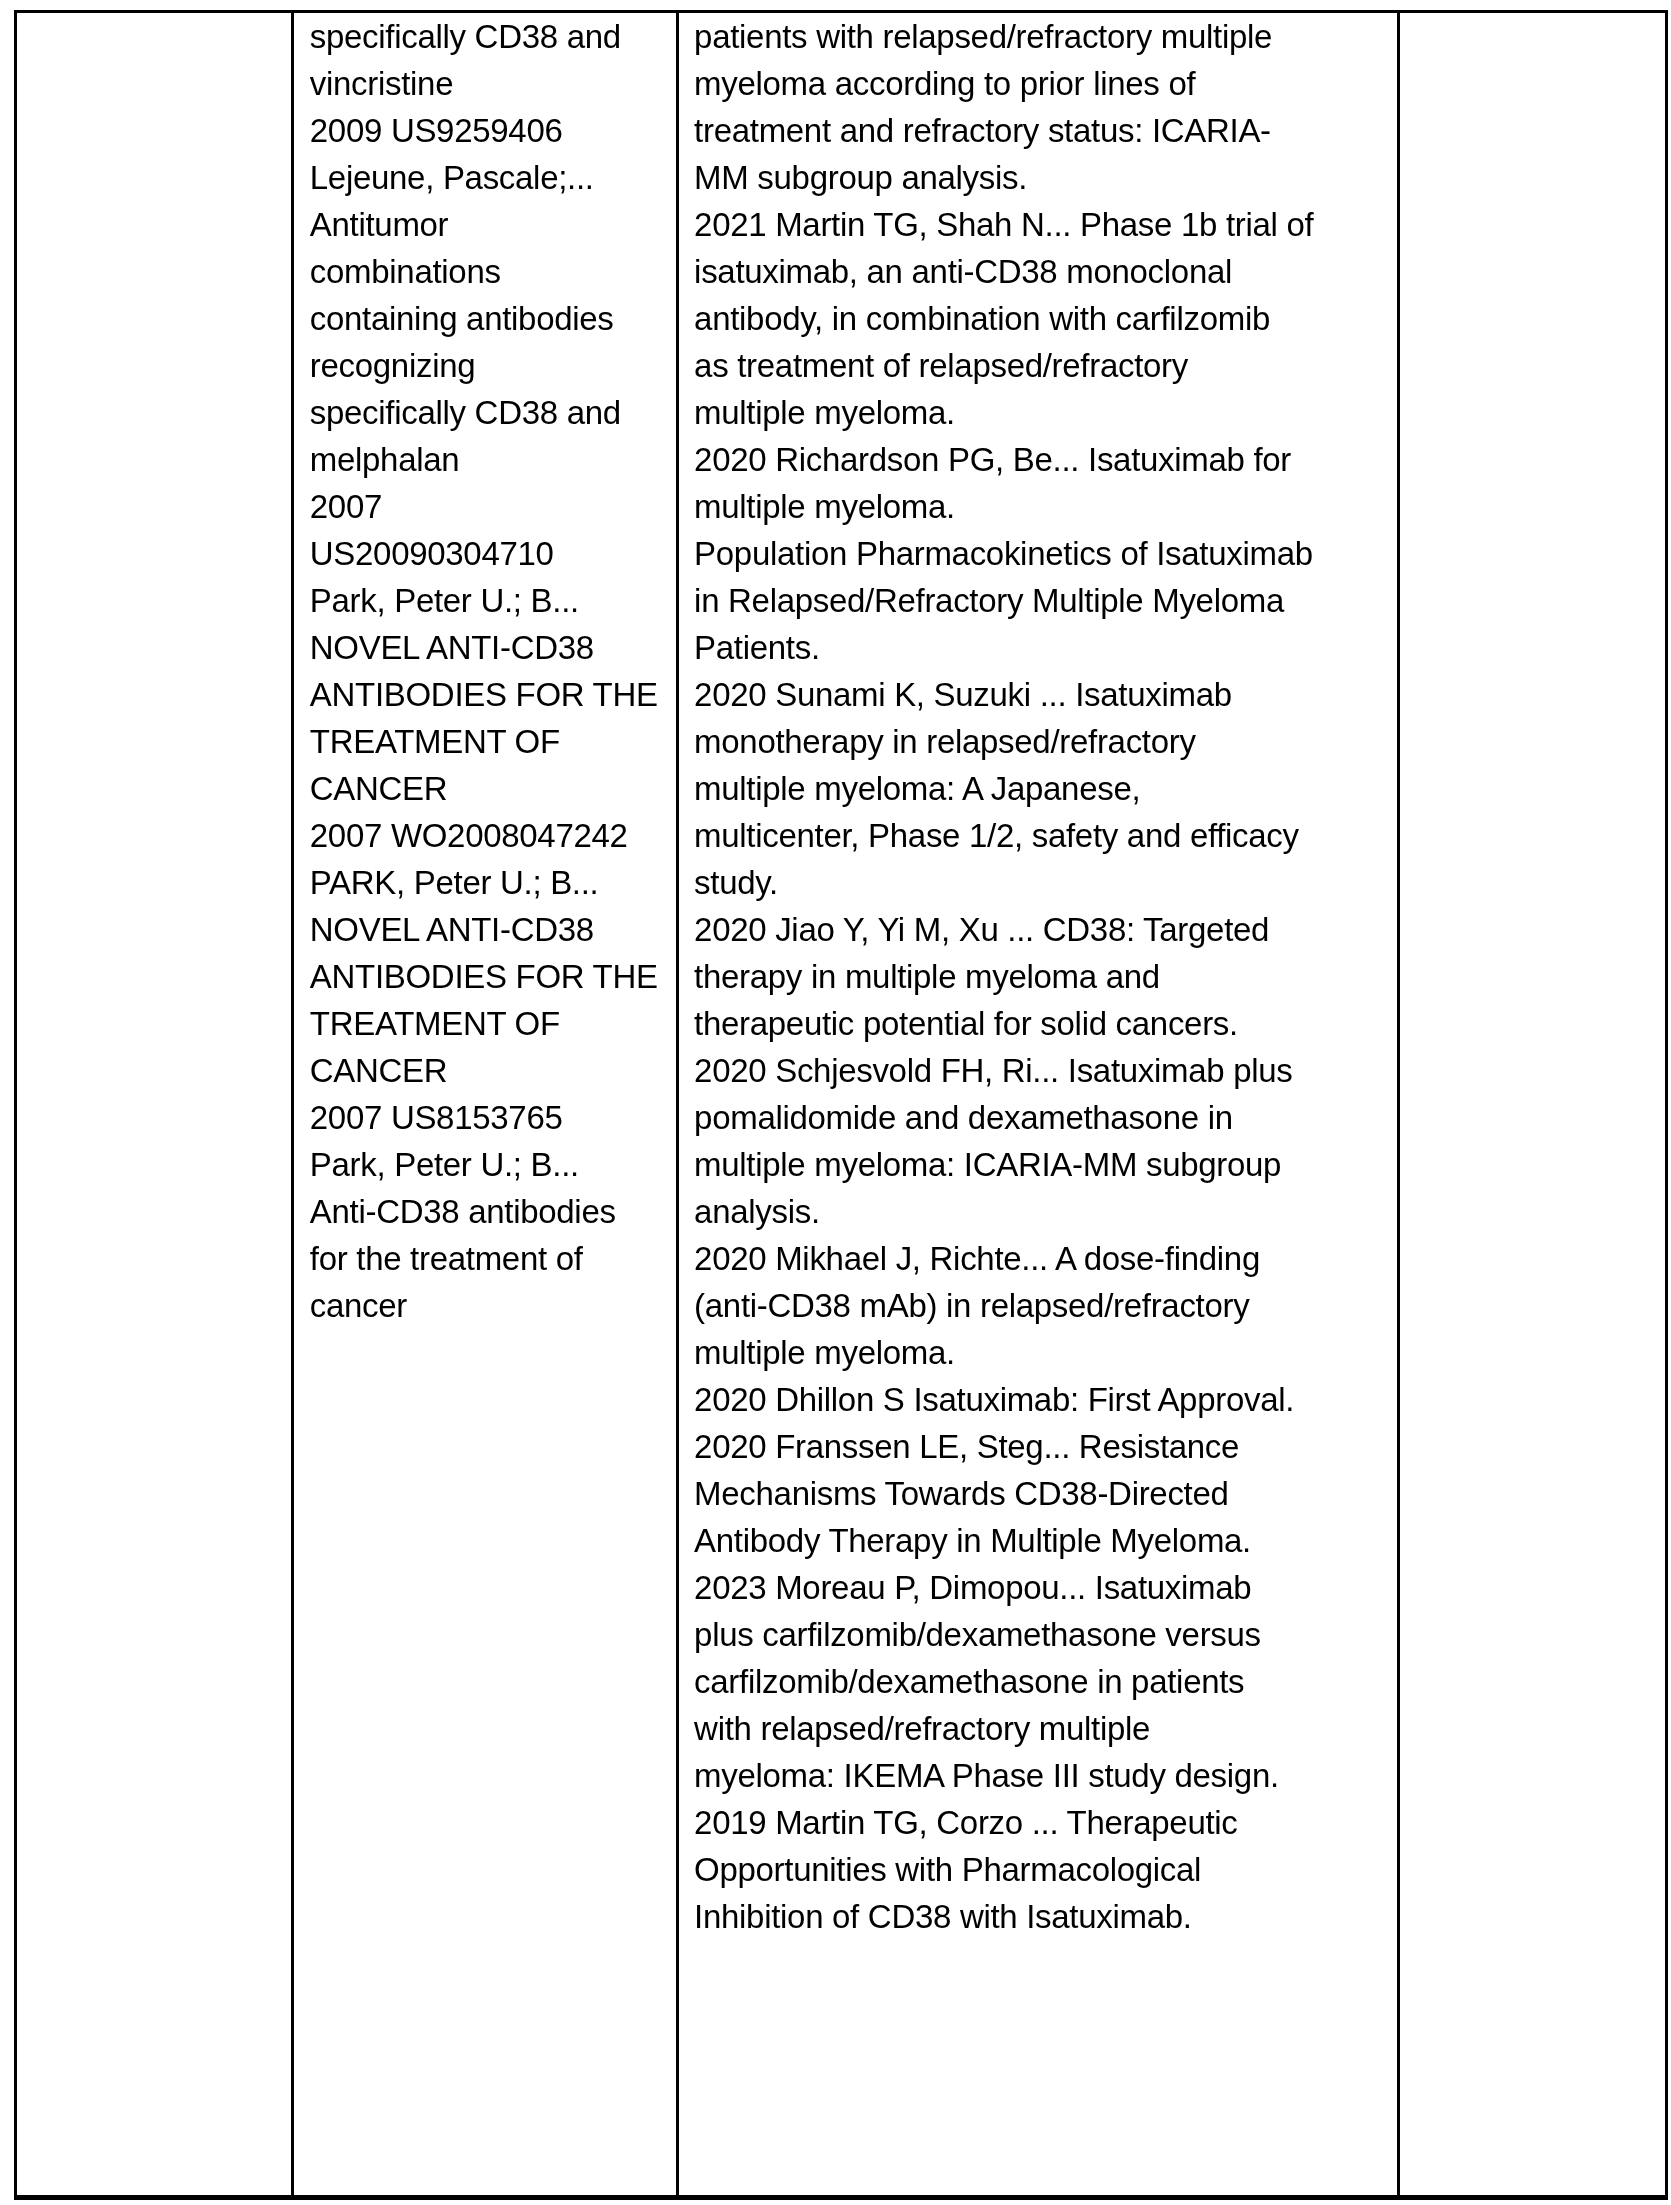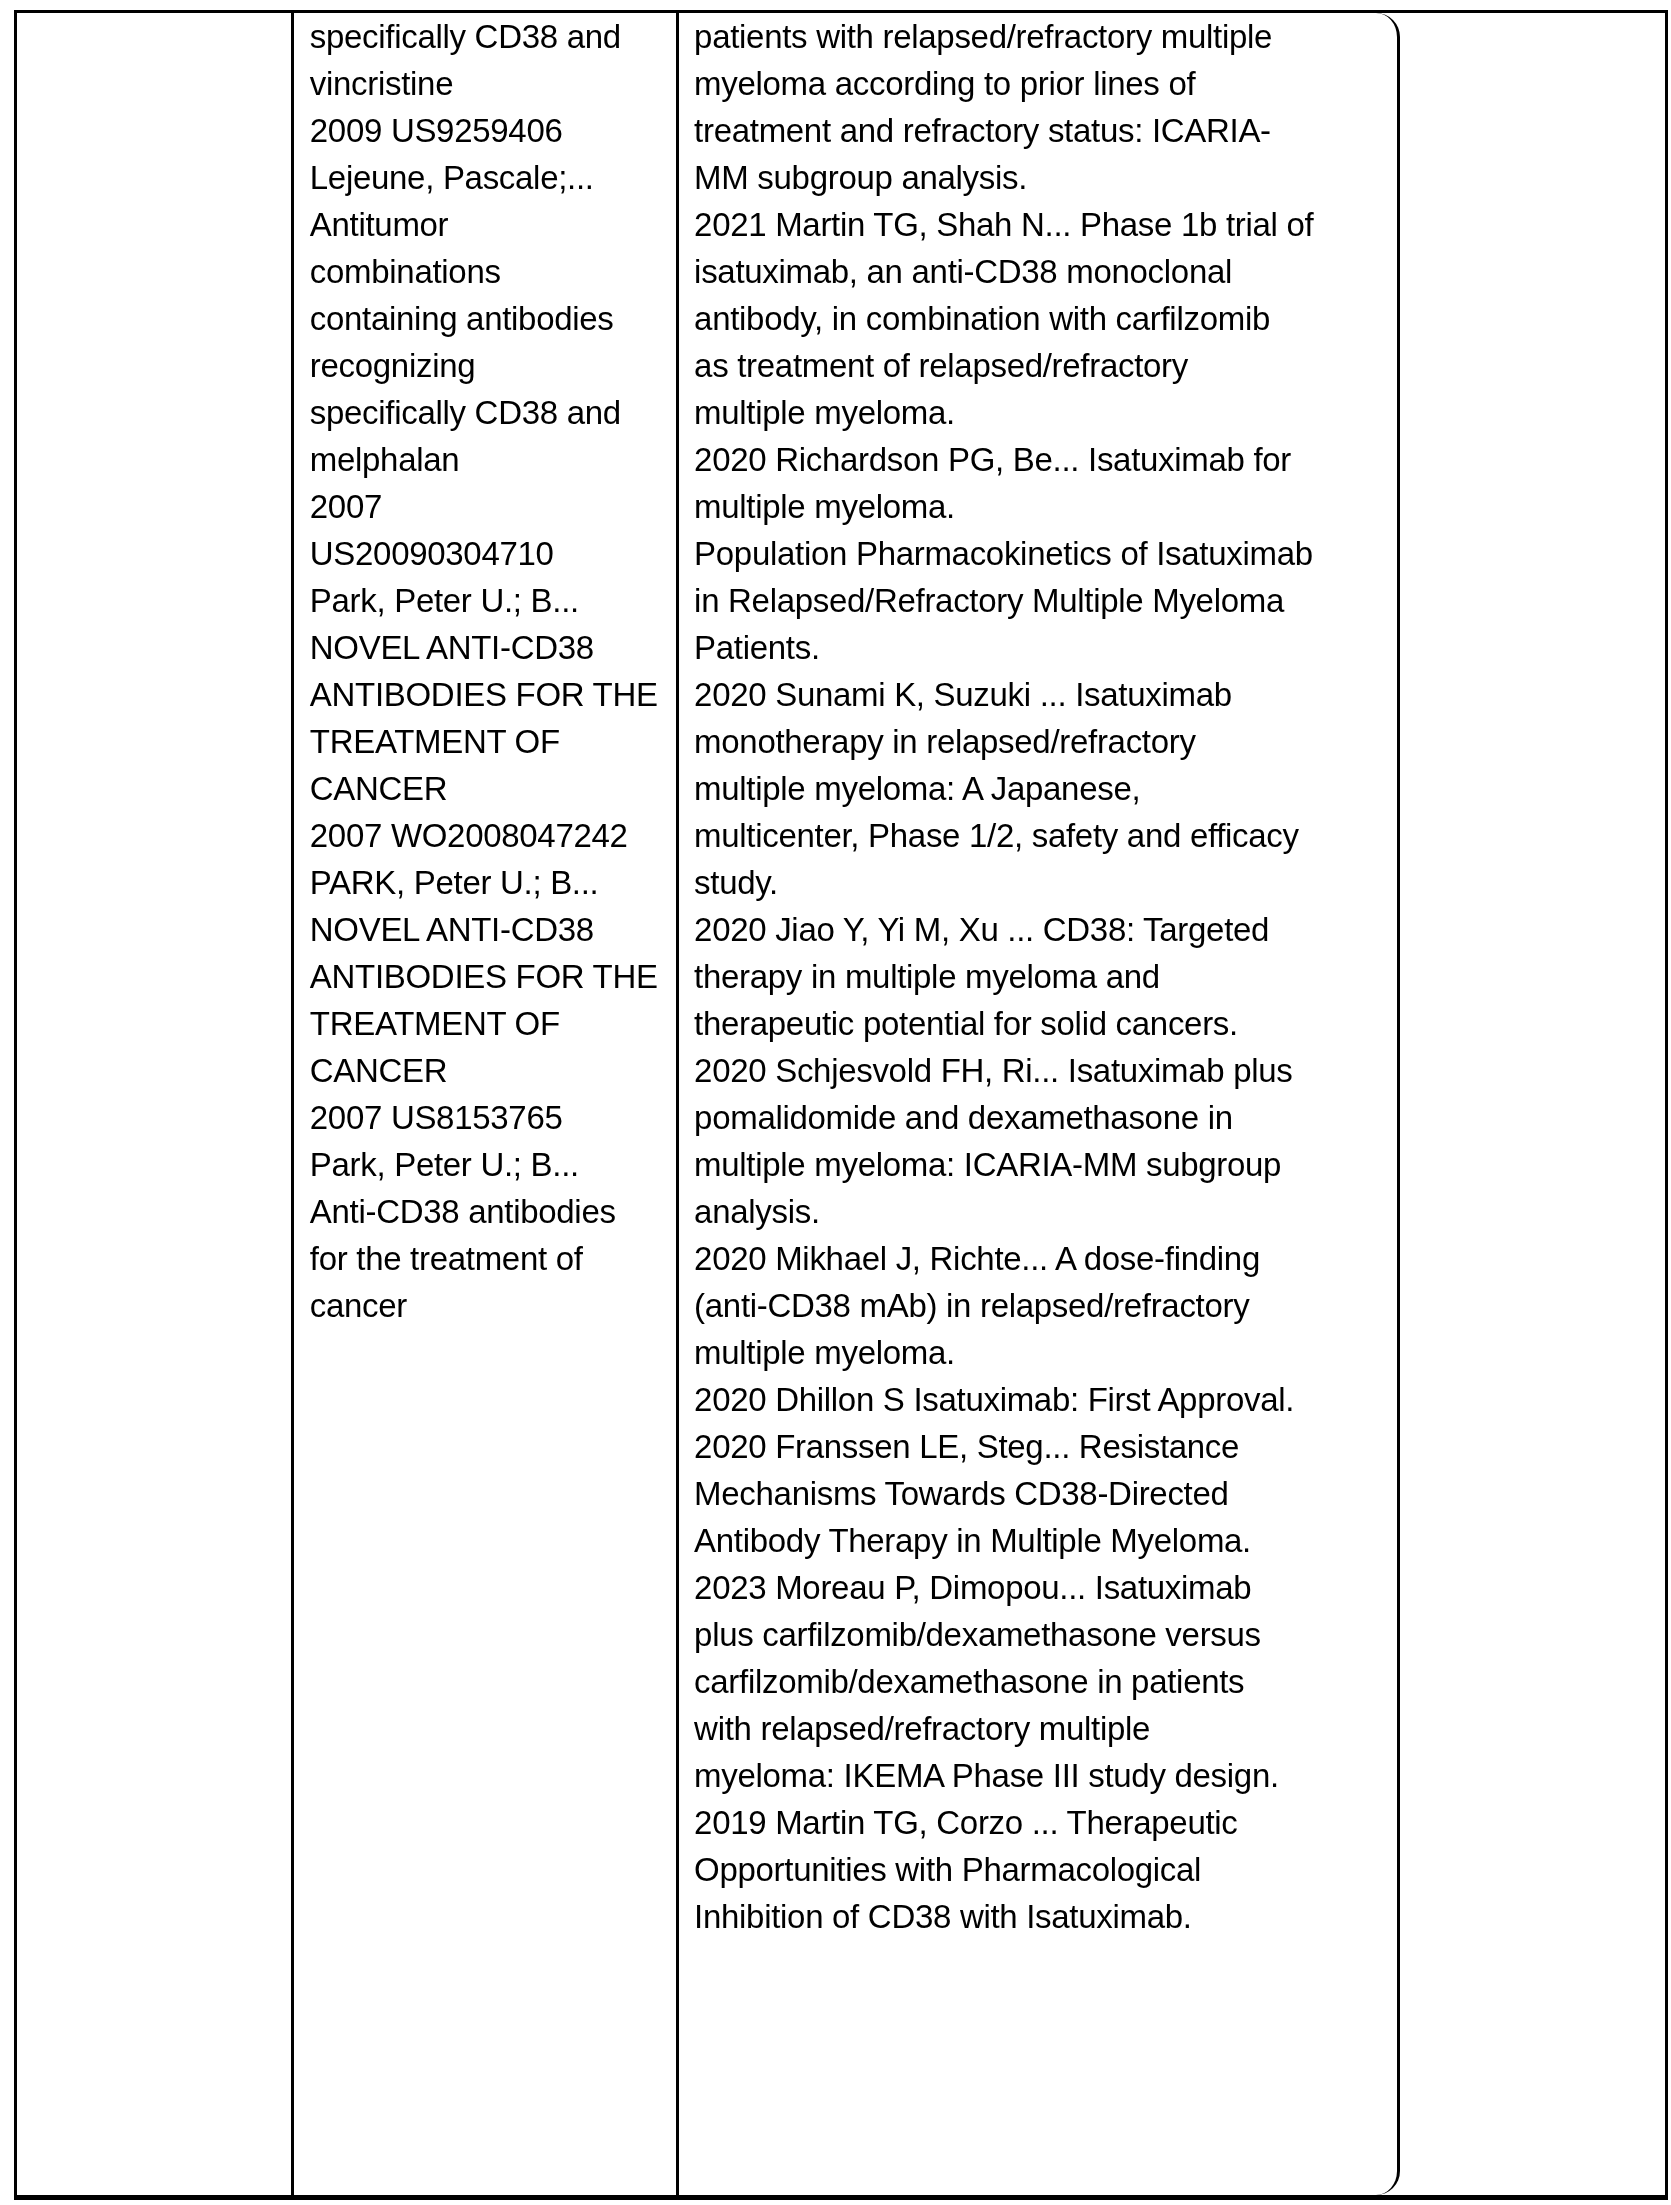--- a/index.html
+++ b/index.html
@@ -40,21 +40,20 @@
   }
   .col-patents {
     width: 385px;
     border-right: 3.4px solid #000000;
     padding: 0 5.1px 0 16px;
   }
   .col-publications {
     width: 721px;
     border-right: 3.4px solid #000000;
     padding: 0 3.4px 0 15.3px;
-    border-radius: 24px;
   }
   .col-empty-right {
     flex: 1;
   }
   .line {
     font-size: 33px;
     line-height: 47px;
     letter-spacing: -0.3px;
     white-space: nowrap;
     color: #000000;

